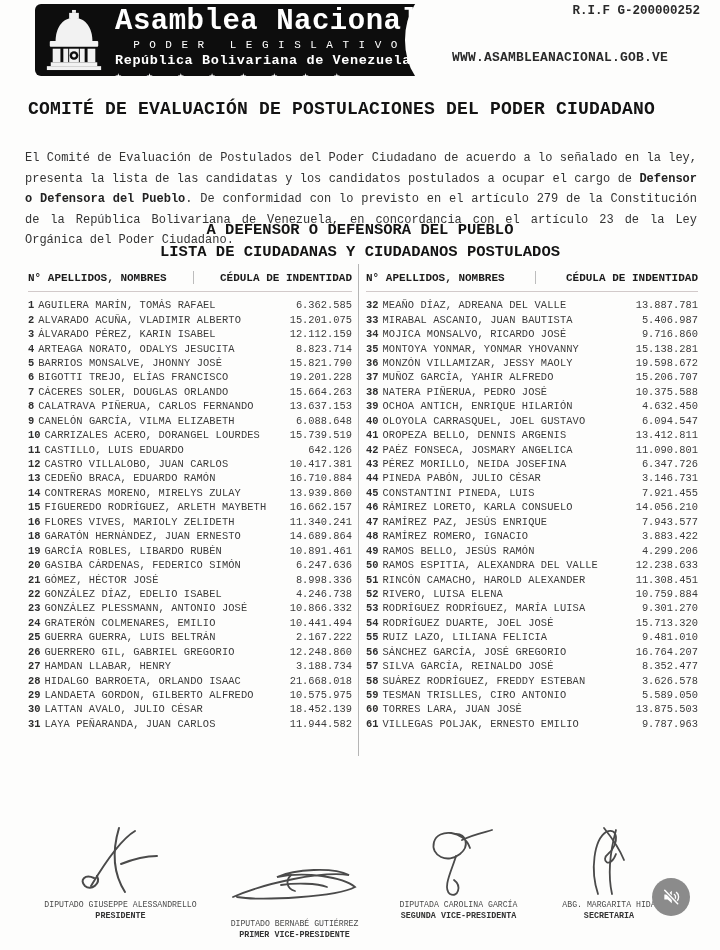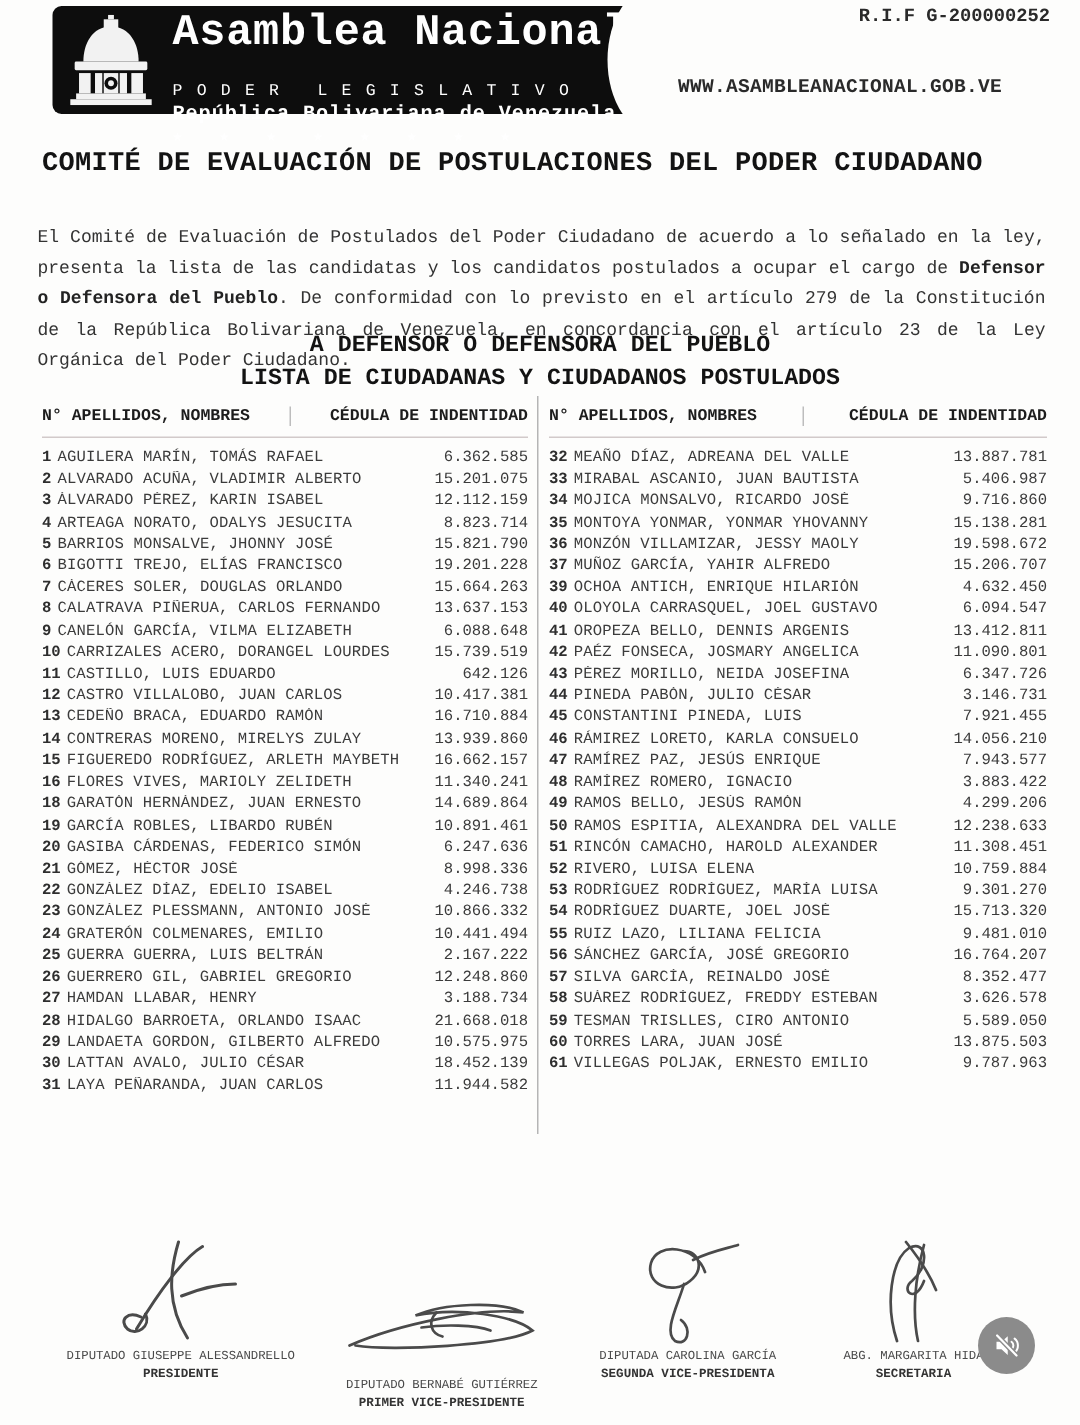--- a/index.html
+++ b/index.html
@@ -13,21 +13,21 @@
     position:absolute;left:35px;top:4px;width:400px;height:72px;
     background:#0d0d0d;border-radius:6px 12px 12px 6px;color:#fff;
   }
   .banner::after{ 
     content:"";position:absolute;right:-36px;top:-14px;width:66px;height:100px;
     background:#fdfdfc;border-radius:50%;
   }
   .logo{position:absolute;left:8px;top:5px;width:62px;height:62px;}
   .banner-text{position:absolute;left:80px;top:3px;width:310px;line-height:1;}
   .org-name{font-size:29px;font-weight:bold;letter-spacing:0.5px;white-space:nowrap;}
-  .org-sub{font-size:11px;letter-spacing:9.5px;margin-top:20px;white-space:nowrap;}
+  .org-sub{font-size:11px;letter-spacing:9.5px;margin-top:4px;white-space:nowrap;text-align:center;}
   .org-country{font-size:13.5px;font-weight:bold;letter-spacing:0.6px;margin-top:3px;white-space:nowrap;}
   .stars{font-size:11px;letter-spacing:9px;margin-top:3px;white-space:nowrap;}
   .rif{position:absolute;right:20px;top:4px;font-size:12.5px;font-weight:bold;color:#2a2a2a;}
   .website{position:absolute;left:452px;top:50px;font-size:13px;font-weight:bold;letter-spacing:0.2px;color:#2a2a2a;}
   
   .doc-title{position:absolute;left:28px;top:99px;font-size:18px;font-weight:bold;letter-spacing:0.2px;color:#131313;white-space:nowrap;}
   .intro{position:absolute;left:25px;top:136px;width:672px;font-size:12px;line-height:20.5px;text-align:justify;color:#333;}
   .intro b{color:#222;}
   .list-title{position:absolute;left:0;top:219px;width:720px;text-align:center;font-weight:bold;font-size:15.5px;line-height:22px;color:#131313;}
   
@@ -296,20 +296,25 @@
         <span class="rn">36</span>
         <span class="rname">MONZÓN VILLAMIZAR, JESSY MAOLY</span>
         <span class="rid">19.598.672</span>
       </div>
       <div class="row">
         <span class="rn">37</span>
         <span class="rname">MUÑOZ GARCÍA, YAHIR ALFREDO</span>
         <span class="rid">15.206.707</span>
       </div>
       <div class="row">
+        <span class="rn">38</span>
+        <span class="rname">NATERA PIÑERUA, PEDRO JOSÉ</span>
+        <span class="rid">10.375.588</span>
+      </div>
+      <div class="row">
         <span class="rn">39</span>
         <span class="rname">OCHOA ANTICH, ENRIQUE HILARIÓN</span>
         <span class="rid">4.632.450</span>
       </div>
       <div class="row">
         <span class="rn">40</span>
         <span class="rname">OLOYOLA CARRASQUEL, JOEL GUSTAVO</span>
         <span class="rid">6.094.547</span>
       </div>
       <div class="row">

